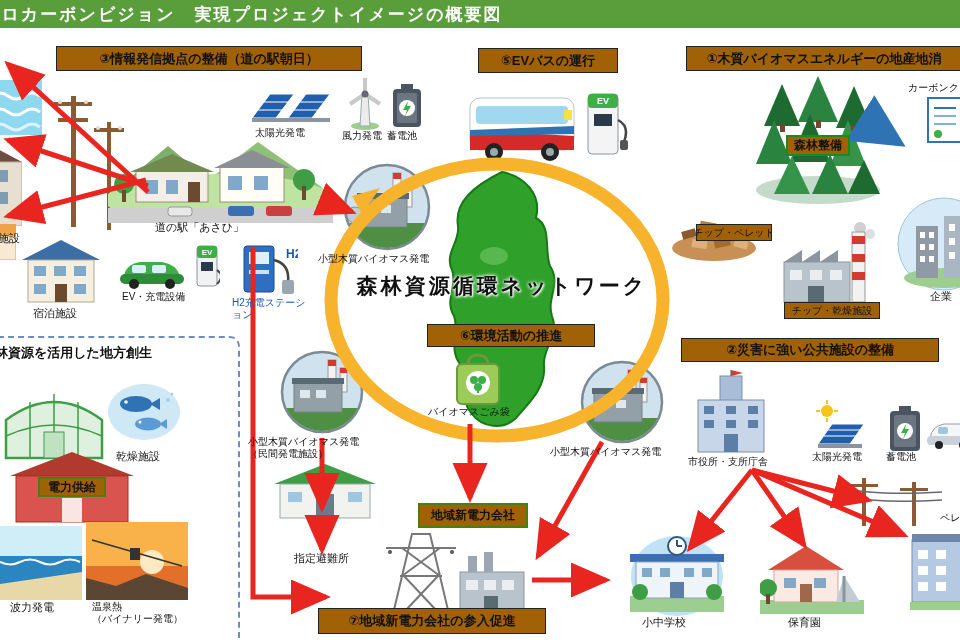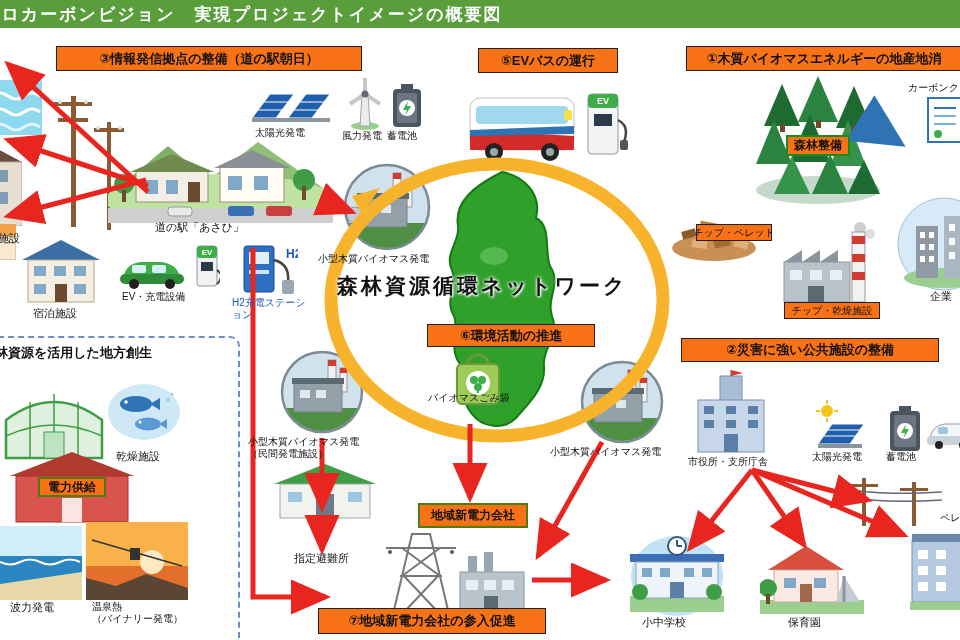--- a/index.html
+++ b/index.html
@@ -2,29 +2,29 @@
 <html><head>
 <meta charset="utf-8">
 <style>
   *{margin:0;padding:0;box-sizing:border-box}
   html,body{background:#fff}
   body{font-family:"Liberation Sans","DejaVu Sans",sans-serif;color:#111}
   .stage{position:relative;width:960px;height:640px;overflow:hidden;background:#fff}
   .abs{position:absolute}
   .hdr{left:0;top:0;width:960px;height:28px;background:#5a9e3c;display:flex;align-items:center;overflow:hidden}
   .hdr span{position:relative;left:-18px;color:#fff;font-weight:bold;font-size:17px;letter-spacing:2px;white-space:nowrap}
-  .lbl{background:#f97316;border:1.5px solid #222;font-weight:bold;font-size:13px;color:#111;
+  .lbl{background:#a16207;border:1.5px solid #222;font-weight:bold;font-size:13px;color:#111;
        display:flex;align-items:center;justify-content:center;text-align:center;white-space:nowrap;overflow:hidden}
   .lbl.sm{font-size:10px;border-width:1px;font-weight:normal}
   .lbl.red{border:2px solid #4d7c0f}
   .lbl.green{border:2px solid #1e8a1e;font-size:12px}
   .cap{font-size:10px;line-height:1.2;color:#111;text-align:left;white-space:pre-line}
   .cap.md{font-size:11px}
   .cap.blue{color:#1a56b0;font-weight:normal}
-  .net-title{font-size:21px;font-weight:bold;letter-spacing:3px;white-space:nowrap;
+  .net-title{font-size:21px;font-weight:bold;letter-spacing:3px;white-space:nowrap;text-align:center;
        text-shadow:0 0 3px #fff,0 0 4px #fff,1px 1px 2px #fff}
   .dashed-box{border:2px dashed #6b8cc4;border-radius:10px}
   .reg-title{font-weight:bold;font-size:13px;white-space:nowrap}
   svg{display:block}
   .overlay{pointer-events:none}
 </style>
 </head>
 <body>
 
 <div class="stage">
@@ -520,21 +520,21 @@
   <div class="abs cap md" style="left:155px;top:221px;width:105px">道の駅「あさひ」</div>
   <div class="abs cap" style="left:122px;top:291px;width:84px">EV・充電設備</div>
   <div class="abs cap blue" style="left:232px;top:297px;width:80px">H2充電ステーション</div>
   <div class="abs cap md" style="left:33px;top:307px;width:60px">宿泊施設</div>
   <div class="abs cap md" style="left:-2px;top:232px;width:36px">施設</div>
 
   <div class="abs cap" style="left:318px;top:253px;width:138px">小型木質バイオマス発電</div>
   <div class="abs cap" style="left:248px;top:436px;width:148px">小型木質バイオマス発電
 （民間発電施設）</div>
   <div class="abs cap" style="left:550px;top:446px;width:144px">小型木質バイオマス発電</div>
-  <div class="abs cap" style="left:428px;top:392px;width:104px">バイオマスごみ袋</div>
+  <div class="abs cap" style="left:428px;top:406px;width:104px">バイオマスごみ袋</div>
 
   <div class="abs cap" style="left:908px;top:82px;width:110px;text-align:left">カーボンクレジット</div>
   <div class="abs cap md" style="left:930px;top:290px;width:40px;text-align:left">企業</div>
 
   <div class="abs cap" style="left:688px;top:456px;width:88px">市役所・支所庁舎</div>
   <div class="abs cap" style="left:812px;top:451px;width:58px">太陽光発電</div>
   <div class="abs cap" style="left:886px;top:451px;width:42px">蓄電池</div>
   <div class="abs cap" style="left:940px;top:512px;width:90px;text-align:left">ペレットボイラー</div>
   <div class="abs cap md" style="left:642px;top:616px;width:70px">小中学校</div>
   <div class="abs cap md" style="left:788px;top:616px;width:50px">保育園</div>

